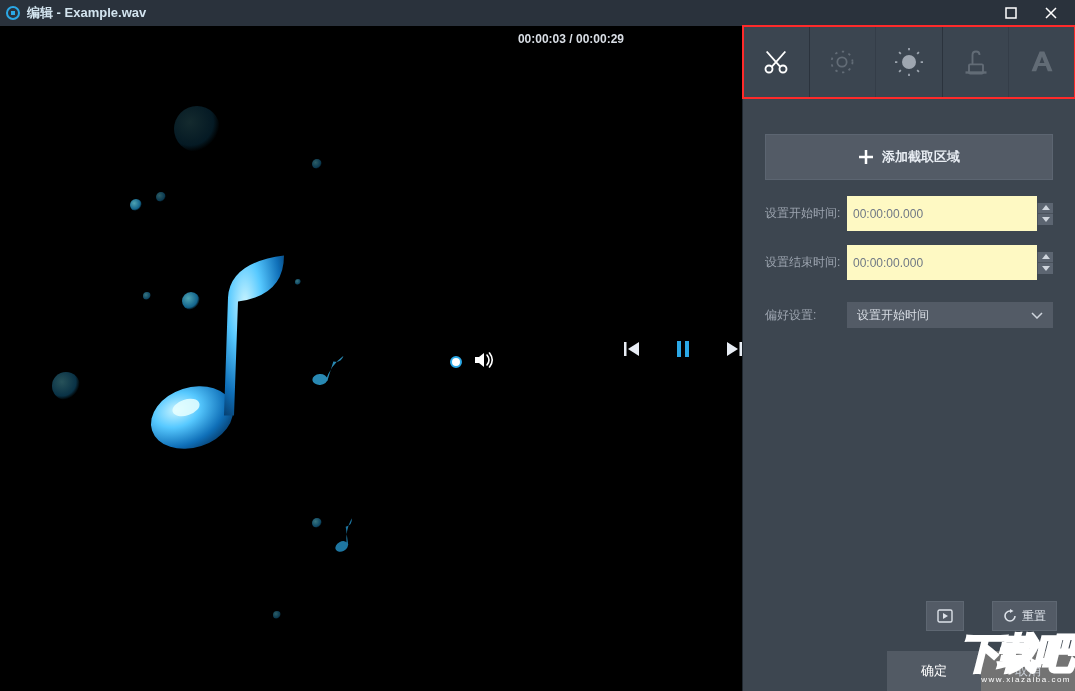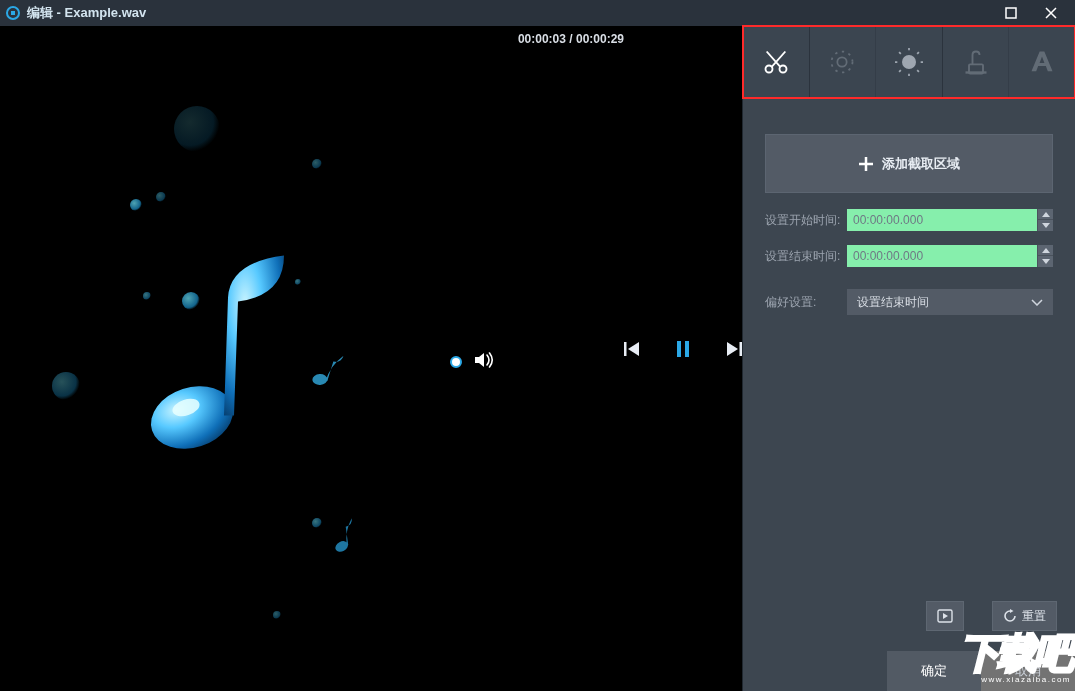--- a/index.html
+++ b/index.html
@@ -148,37 +148,37 @@
   .tool-tab.active { color:#fff; }
   .tool-tab.disabled { opacity:.4; }
   .tabs-highlight {
     position:absolute; top:0; left:0; right:0; height:72px;
     outline: 2px solid #ff2a2a; outline-offset:-1px;
     pointer-events:none;
   }
 
   .add-region {
     margin: 36px 22px 0 22px;
-    height: 59px;
+    height: 46px;
     background:#535b66;
     display:flex; align-items:center; justify-content:center;
     color:#e8edf3; font-size:13px; font-weight:bold;
     cursor:pointer;
     border:1px solid #5c6571;
   }
   .add-region svg { margin-right:8px; }
 
   .form { padding: 16px 22px 0; }
   .form-row {
     display:flex; align-items:center; margin-bottom:14px; font-size:12px;
   }
   .form-row label { width:82px; color:#9ca4af; }
   .time-input {
-    flex:1; height:22px;
-    background:#86efac; border:none;
+    flex:1; height:35px;
+    background:#fef9c3; border:none;
     color:#6f7885; padding:0 6px; font-size:12px;
   }
   .spinner {
     width:16px; display:flex; flex-direction:column;
     background:#5c6571; border-left:1px solid #4a525c;
   }
   .spinner div {
     height:11px; display:flex; align-items:center; justify-content:center;
     cursor:pointer; color:#cfd5dd;
   }
@@ -402,21 +402,21 @@
           <div>
               <svg viewBox="0 0 8 5">
                 <path d="M0 0 L4 5 L8 0 Z" fill="currentColor"></path>
               </svg>
             </div>
         </div>
       </div>
       <div class="form-row" style="margin-top:22px;">
         <label>偏好设置:</label>
         <div class="select">
-          <span>设置结束时间</span>
+          <span>设置开始时间</span>
           <svg width="12" height="7" viewBox="0 0 12 7">
               <path d="M1 1 L6 6 L11 1" stroke="#cfd5dd" stroke-width="1.5" fill="none"></path>
             </svg>
         </div>
       </div>
     </div>
 
     <div class="bottom-btns">
       <div class="sm-btn">
         <svg width="16" height="14" viewBox="0 0 16 14">

